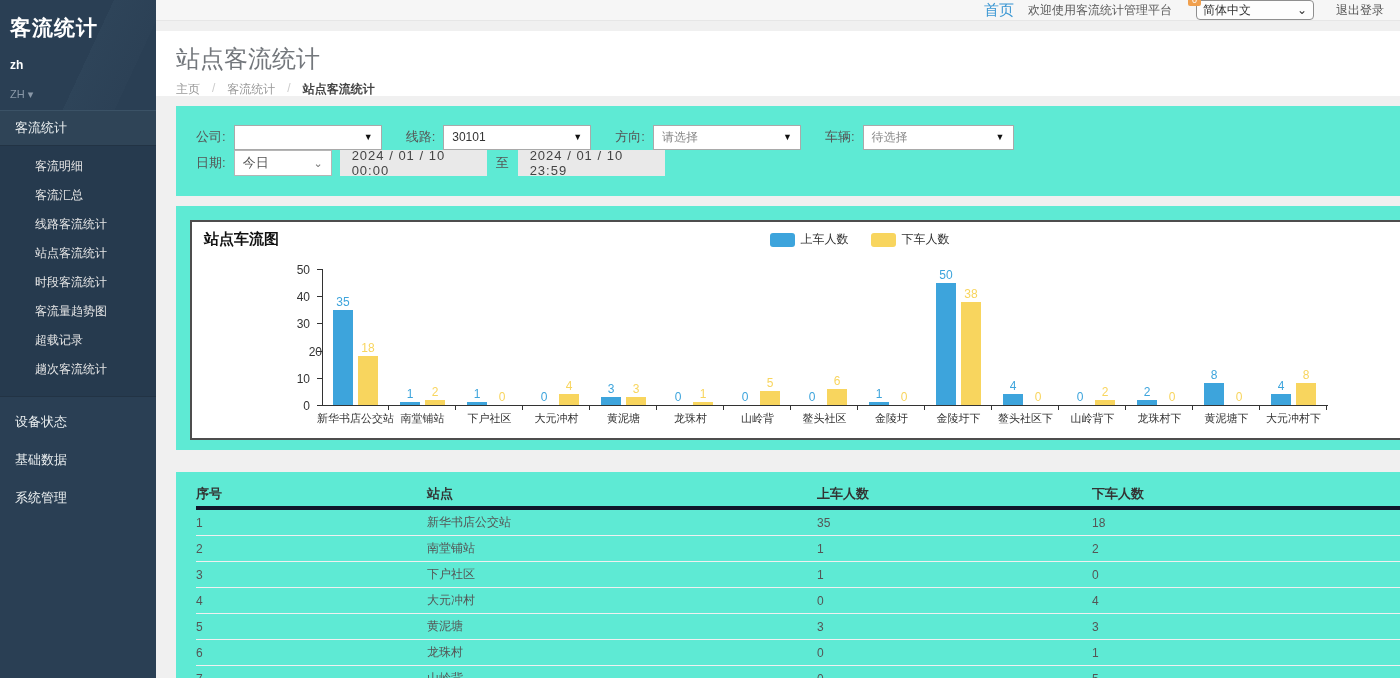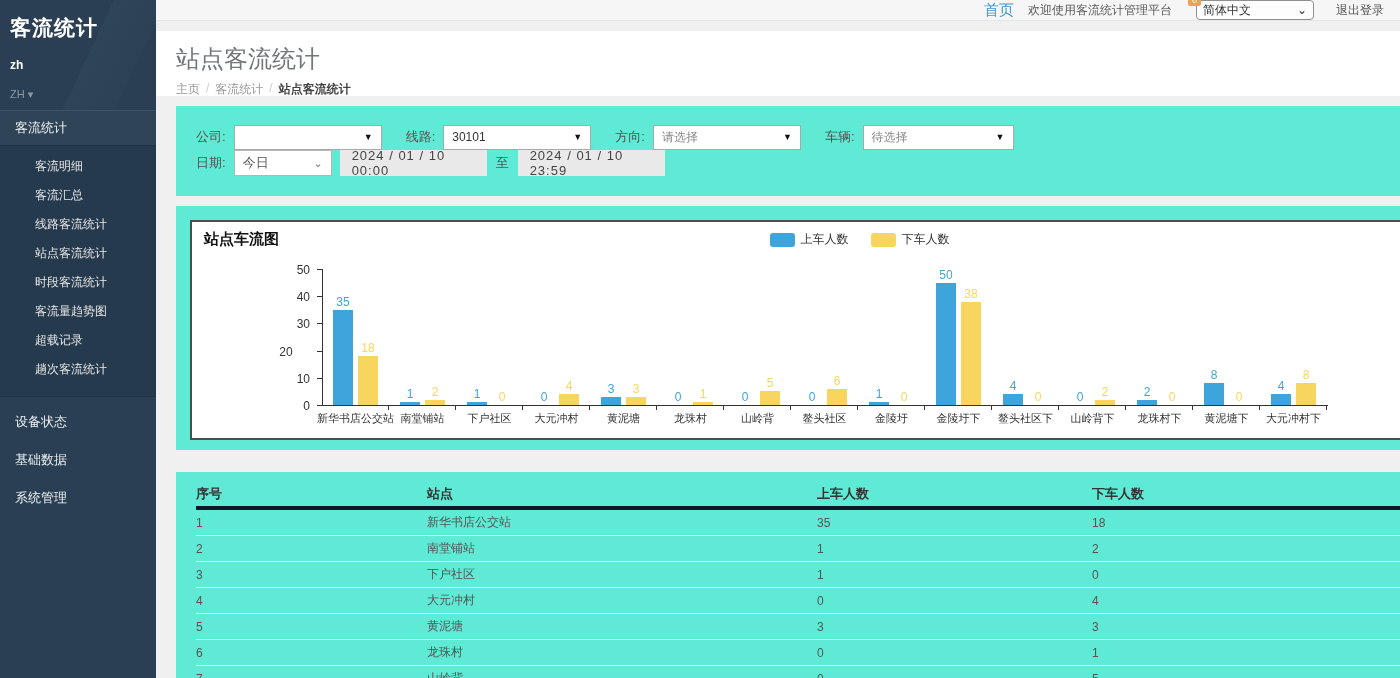--- a/index.html
+++ b/index.html
@@ -30,21 +30,21 @@
   .welcome { color:#5a5a5a; font-size:12px; }
   .lang-wrap { position:relative; margin-left:10px; }
   .badge { position:absolute; top:-6px; left:-8px; background:#f0a04e; color:#fff; font-size:9px;
     padding:1px 4px; border-radius:2px; line-height:10px; }
   .lang-select { width:118px; height:20px; border:1px solid #8f8f8f; border-radius:4px; background:#fdfdfd;
     font-size:12px; color:#333; display:flex; align-items:center; padding:0 6px; justify-content:space-between; cursor:pointer; }
   .logout { color:#555; font-size:12px; cursor:pointer; margin-left:8px; }
 
   .page-header { background:#fff; margin-top:10px; padding:12px 20px 10px 20px; height:65px; }
   .page-title { color:#73777c; font-size:24px; font-weight:normal; }
-  .breadcrumb { margin-top:6px; font-size:12px; color:#999; display:flex; gap:6px; }
+  .breadcrumb { margin-top:6px; font-size:12px; color:#999; display:flex; gap:12px; }
   .crumb { color:#999; cursor:pointer; }
   .crumb-sep { color:#ccc; }
   .crumb-last { color:#444; font-weight:bold; }
 
   .content { padding:0 15px 0 20px; }
   .panel { background:#5eead4; width:1375px; }
 
   
   .filter-panel { margin-top:10px; height:90px; position:relative; padding:18px 0 0 20px; }
   .frow { display:flex; align-items:center; height:26px; }
@@ -211,21 +211,21 @@
               <div class="legend-item">
                 <div class="legend-swatch" style="background: rgb(248, 213, 94);"></div>
                 <div class="legend-text">下车人数</div>
               </div>
             </div>
           <div id="y-axis-layer">
               <div class="ytick" style="left: 88px; top: 177px; position: absolute;">0</div>
               <div class="ytick-mark" style="left: 125px; top: 183px;"></div>
               <div class="ytick" style="left: 88px; top: 149.8px; position: absolute;">10</div>
               <div class="ytick-mark" style="left: 125px; top: 155.8px;"></div>
-              <div class="ytick" style="left: 79px; top: 122.6px; position: absolute; text-align: center;">20</div>
+              <div class="ytick" style="left: 100px; top: 122.6px; position: absolute;">20</div>
               <div class="ytick-mark" style="left: 125px; top: 128.6px;"></div>
               <div class="ytick" style="left: 88px; top: 95.4px; position: absolute;">30</div>
               <div class="ytick-mark" style="left: 125px; top: 101.4px;"></div>
               <div class="ytick" style="left: 88px; top: 68.2px; position: absolute;">40</div>
               <div class="ytick-mark" style="left: 125px; top: 74.2px;"></div>
               <div class="ytick" style="left: 88px; top: 41px; position: absolute;">50</div>
               <div class="ytick-mark" style="left: 125px; top: 47px;"></div>
             </div>
           <div class="axis-y"></div>
           <div class="axis-x"></div>

